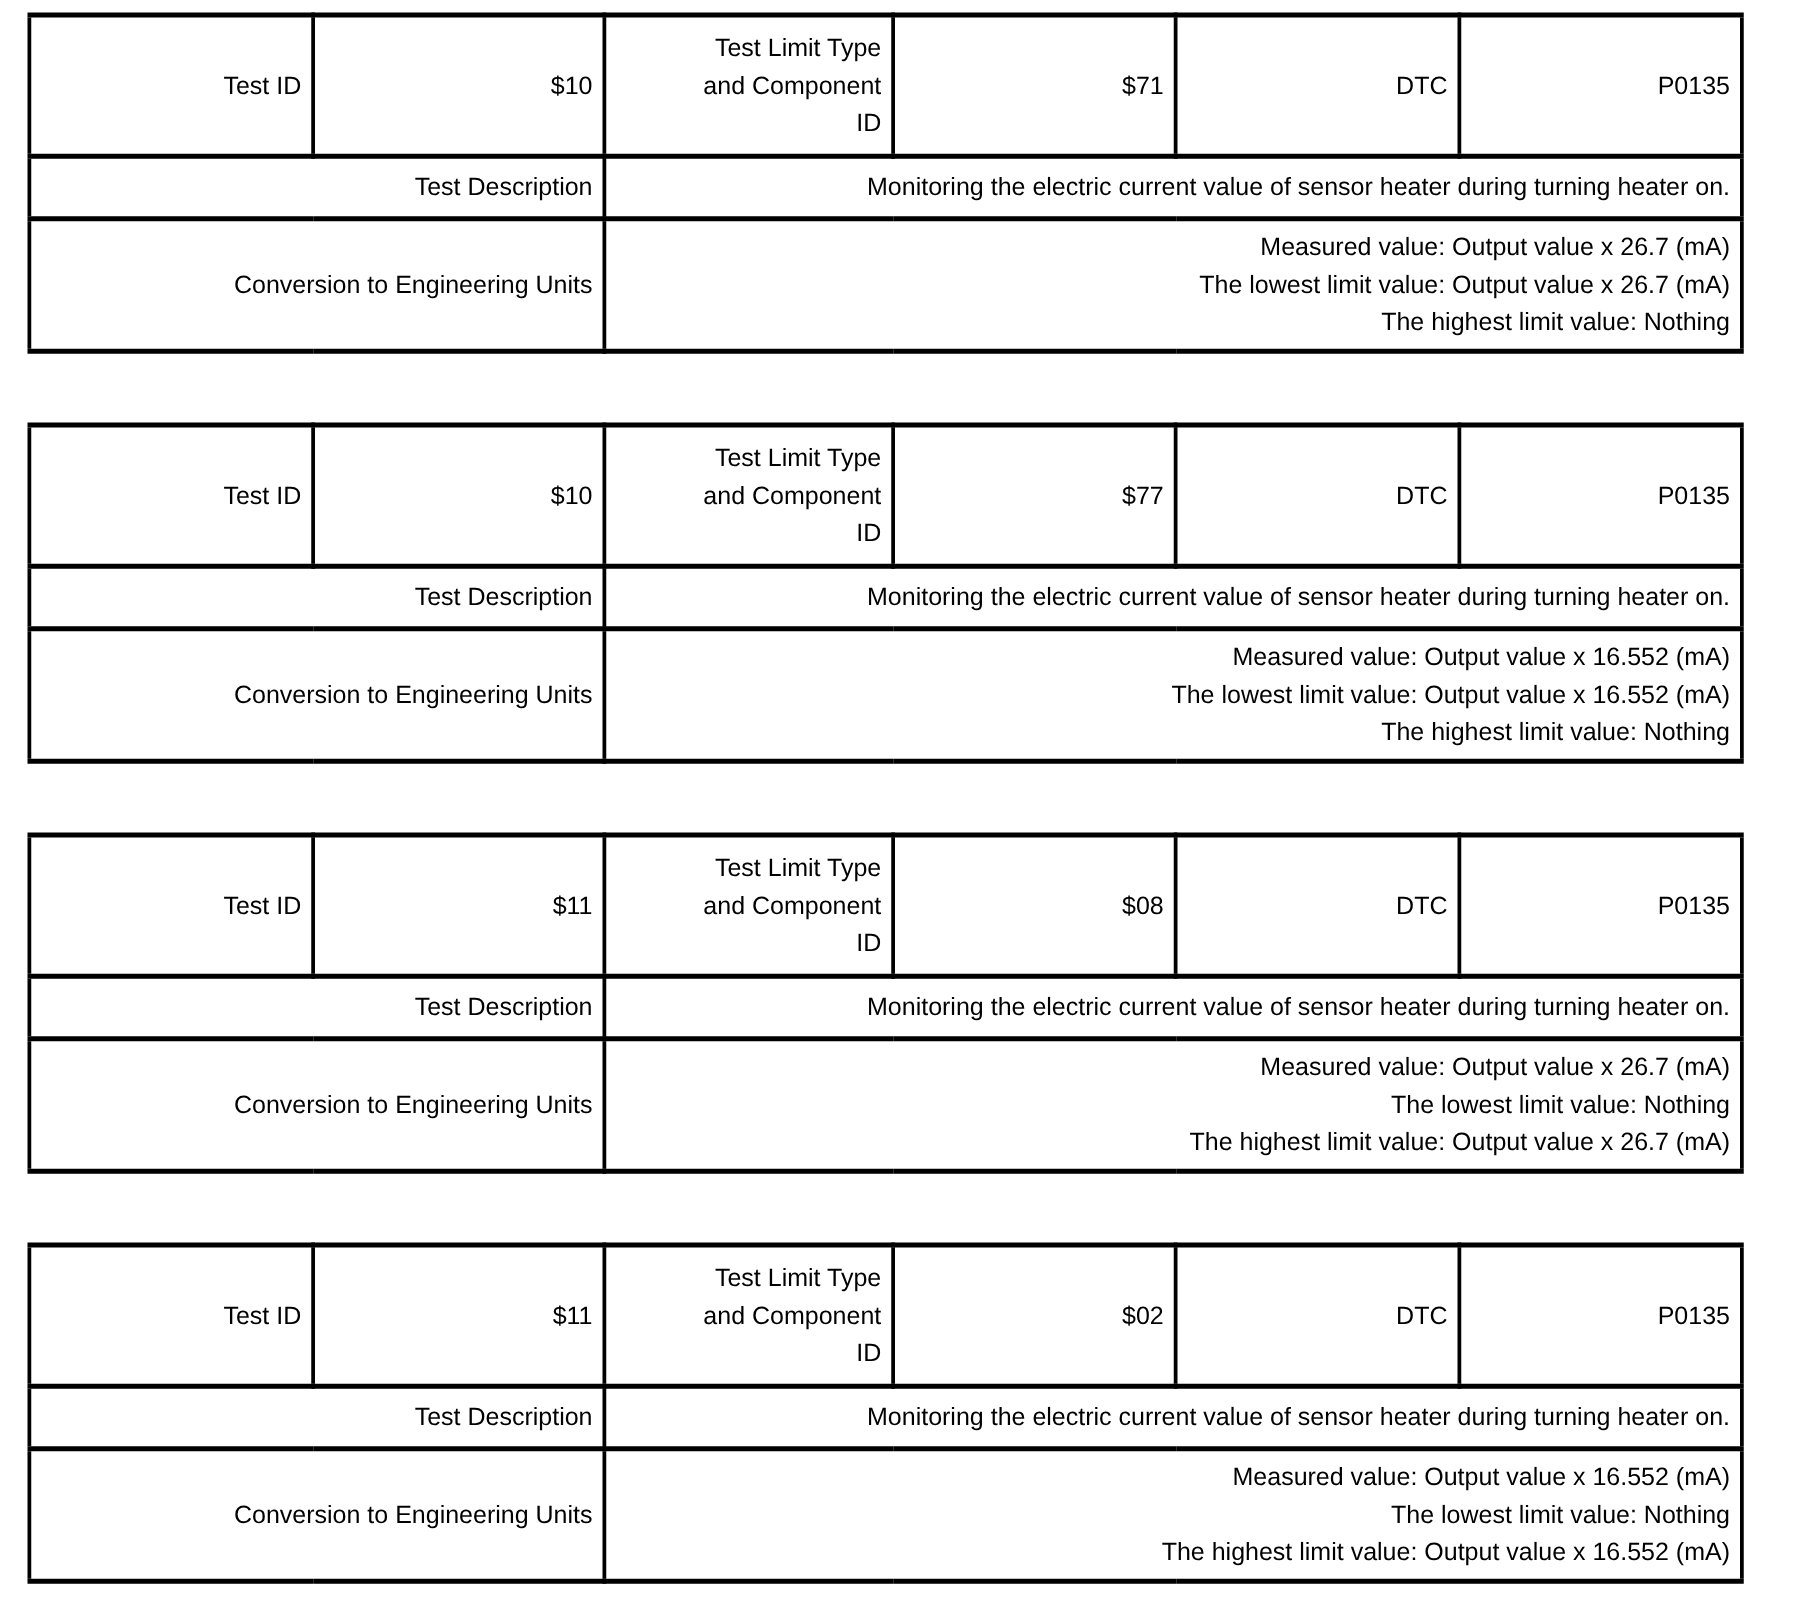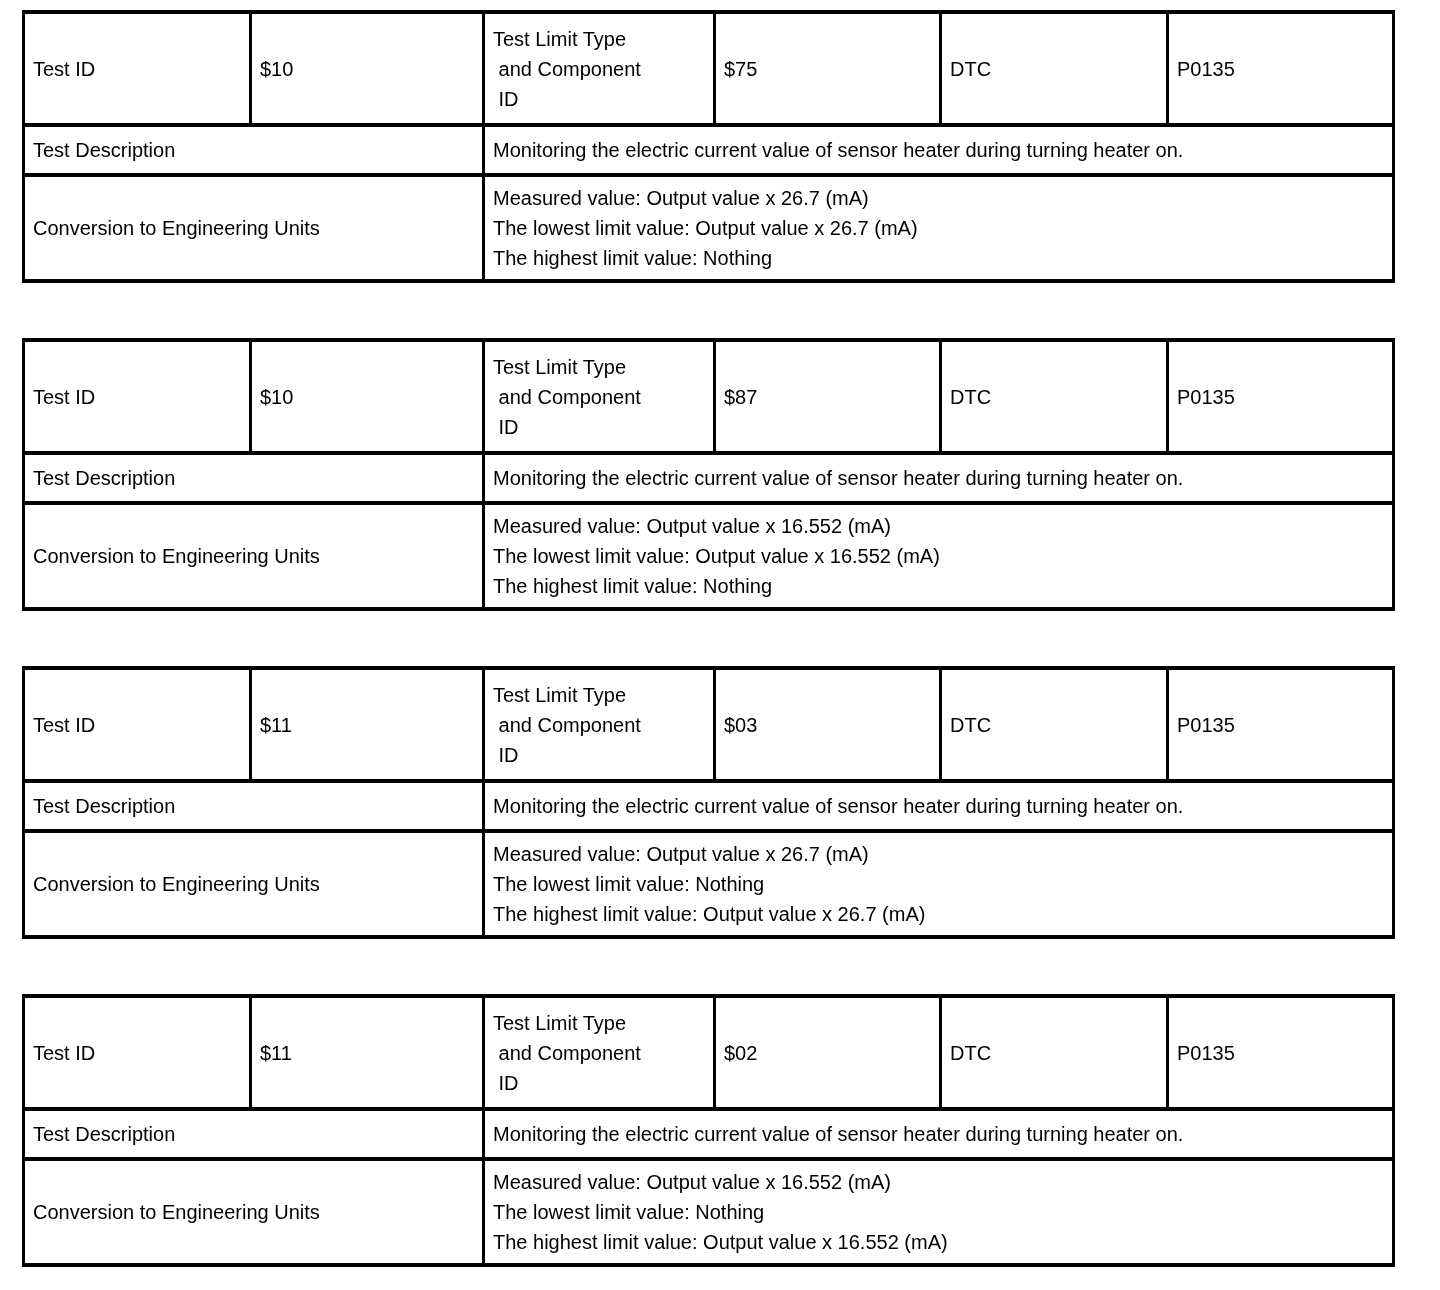--- a/index.html
+++ b/index.html
@@ -30,20 +30,21 @@
   table.test-table tr {
     border-top: 4px solid #000000;
     border-bottom: 4px solid #000000;
   }
 
   table.test-table td {
     border: 3px solid #000000;
     vertical-align: middle;
     padding: 6px 8px 6px 8px;
     overflow: hidden;
+    text-align: right;
   }
 
   table.test-table tr.row-head td   { height: 113px; }
   table.test-table tr.row-desc td   { height: 50px;  }
   table.test-table tr.row-conv td   { height: 106px; }
 
   .multiline { white-space: pre-wrap; }
 </style>
 </head>
 <body>
@@ -57,21 +58,21 @@
       <col style="width:227px">
       <col style="width:226px">
   </colgroup>
   <tbody>
       <tr class="row-head">
     <td>Test ID</td>
     <td>$10</td>
     <td class="multiline">Test Limit Type
  and Component
  ID</td>
-    <td>$75</td>
+    <td>$71</td>
     <td>DTC</td>
     <td>P0135</td>
   </tr>
   <tr class="row-desc">
     <td colspan="2">Test Description</td>
     <td colspan="4">Monitoring the electric current value of sensor heater during turning heater on.</td>
   </tr>
   <tr class="row-conv">
     <td colspan="2">Conversion to Engineering Units</td>
     <td colspan="4" class="multiline">Measured value: Output value x 26.7 (mA)
@@ -90,21 +91,21 @@
       <col style="width:227px">
       <col style="width:226px">
   </colgroup>
   <tbody>
       <tr class="row-head">
     <td>Test ID</td>
     <td>$10</td>
     <td class="multiline">Test Limit Type
  and Component
  ID</td>
-    <td>$87</td>
+    <td>$77</td>
     <td>DTC</td>
     <td>P0135</td>
   </tr>
   <tr class="row-desc">
     <td colspan="2">Test Description</td>
     <td colspan="4">Monitoring the electric current value of sensor heater during turning heater on.</td>
   </tr>
   <tr class="row-conv">
     <td colspan="2">Conversion to Engineering Units</td>
     <td colspan="4" class="multiline">Measured value: Output value x 16.552 (mA)
@@ -123,21 +124,21 @@
       <col style="width:227px">
       <col style="width:226px">
   </colgroup>
   <tbody>
       <tr class="row-head">
     <td>Test ID</td>
     <td>$11</td>
     <td class="multiline">Test Limit Type
  and Component
  ID</td>
-    <td>$03</td>
+    <td>$08</td>
     <td>DTC</td>
     <td>P0135</td>
   </tr>
   <tr class="row-desc">
     <td colspan="2">Test Description</td>
     <td colspan="4">Monitoring the electric current value of sensor heater during turning heater on.</td>
   </tr>
   <tr class="row-conv">
     <td colspan="2">Conversion to Engineering Units</td>
     <td colspan="4" class="multiline">Measured value: Output value x 26.7 (mA)

